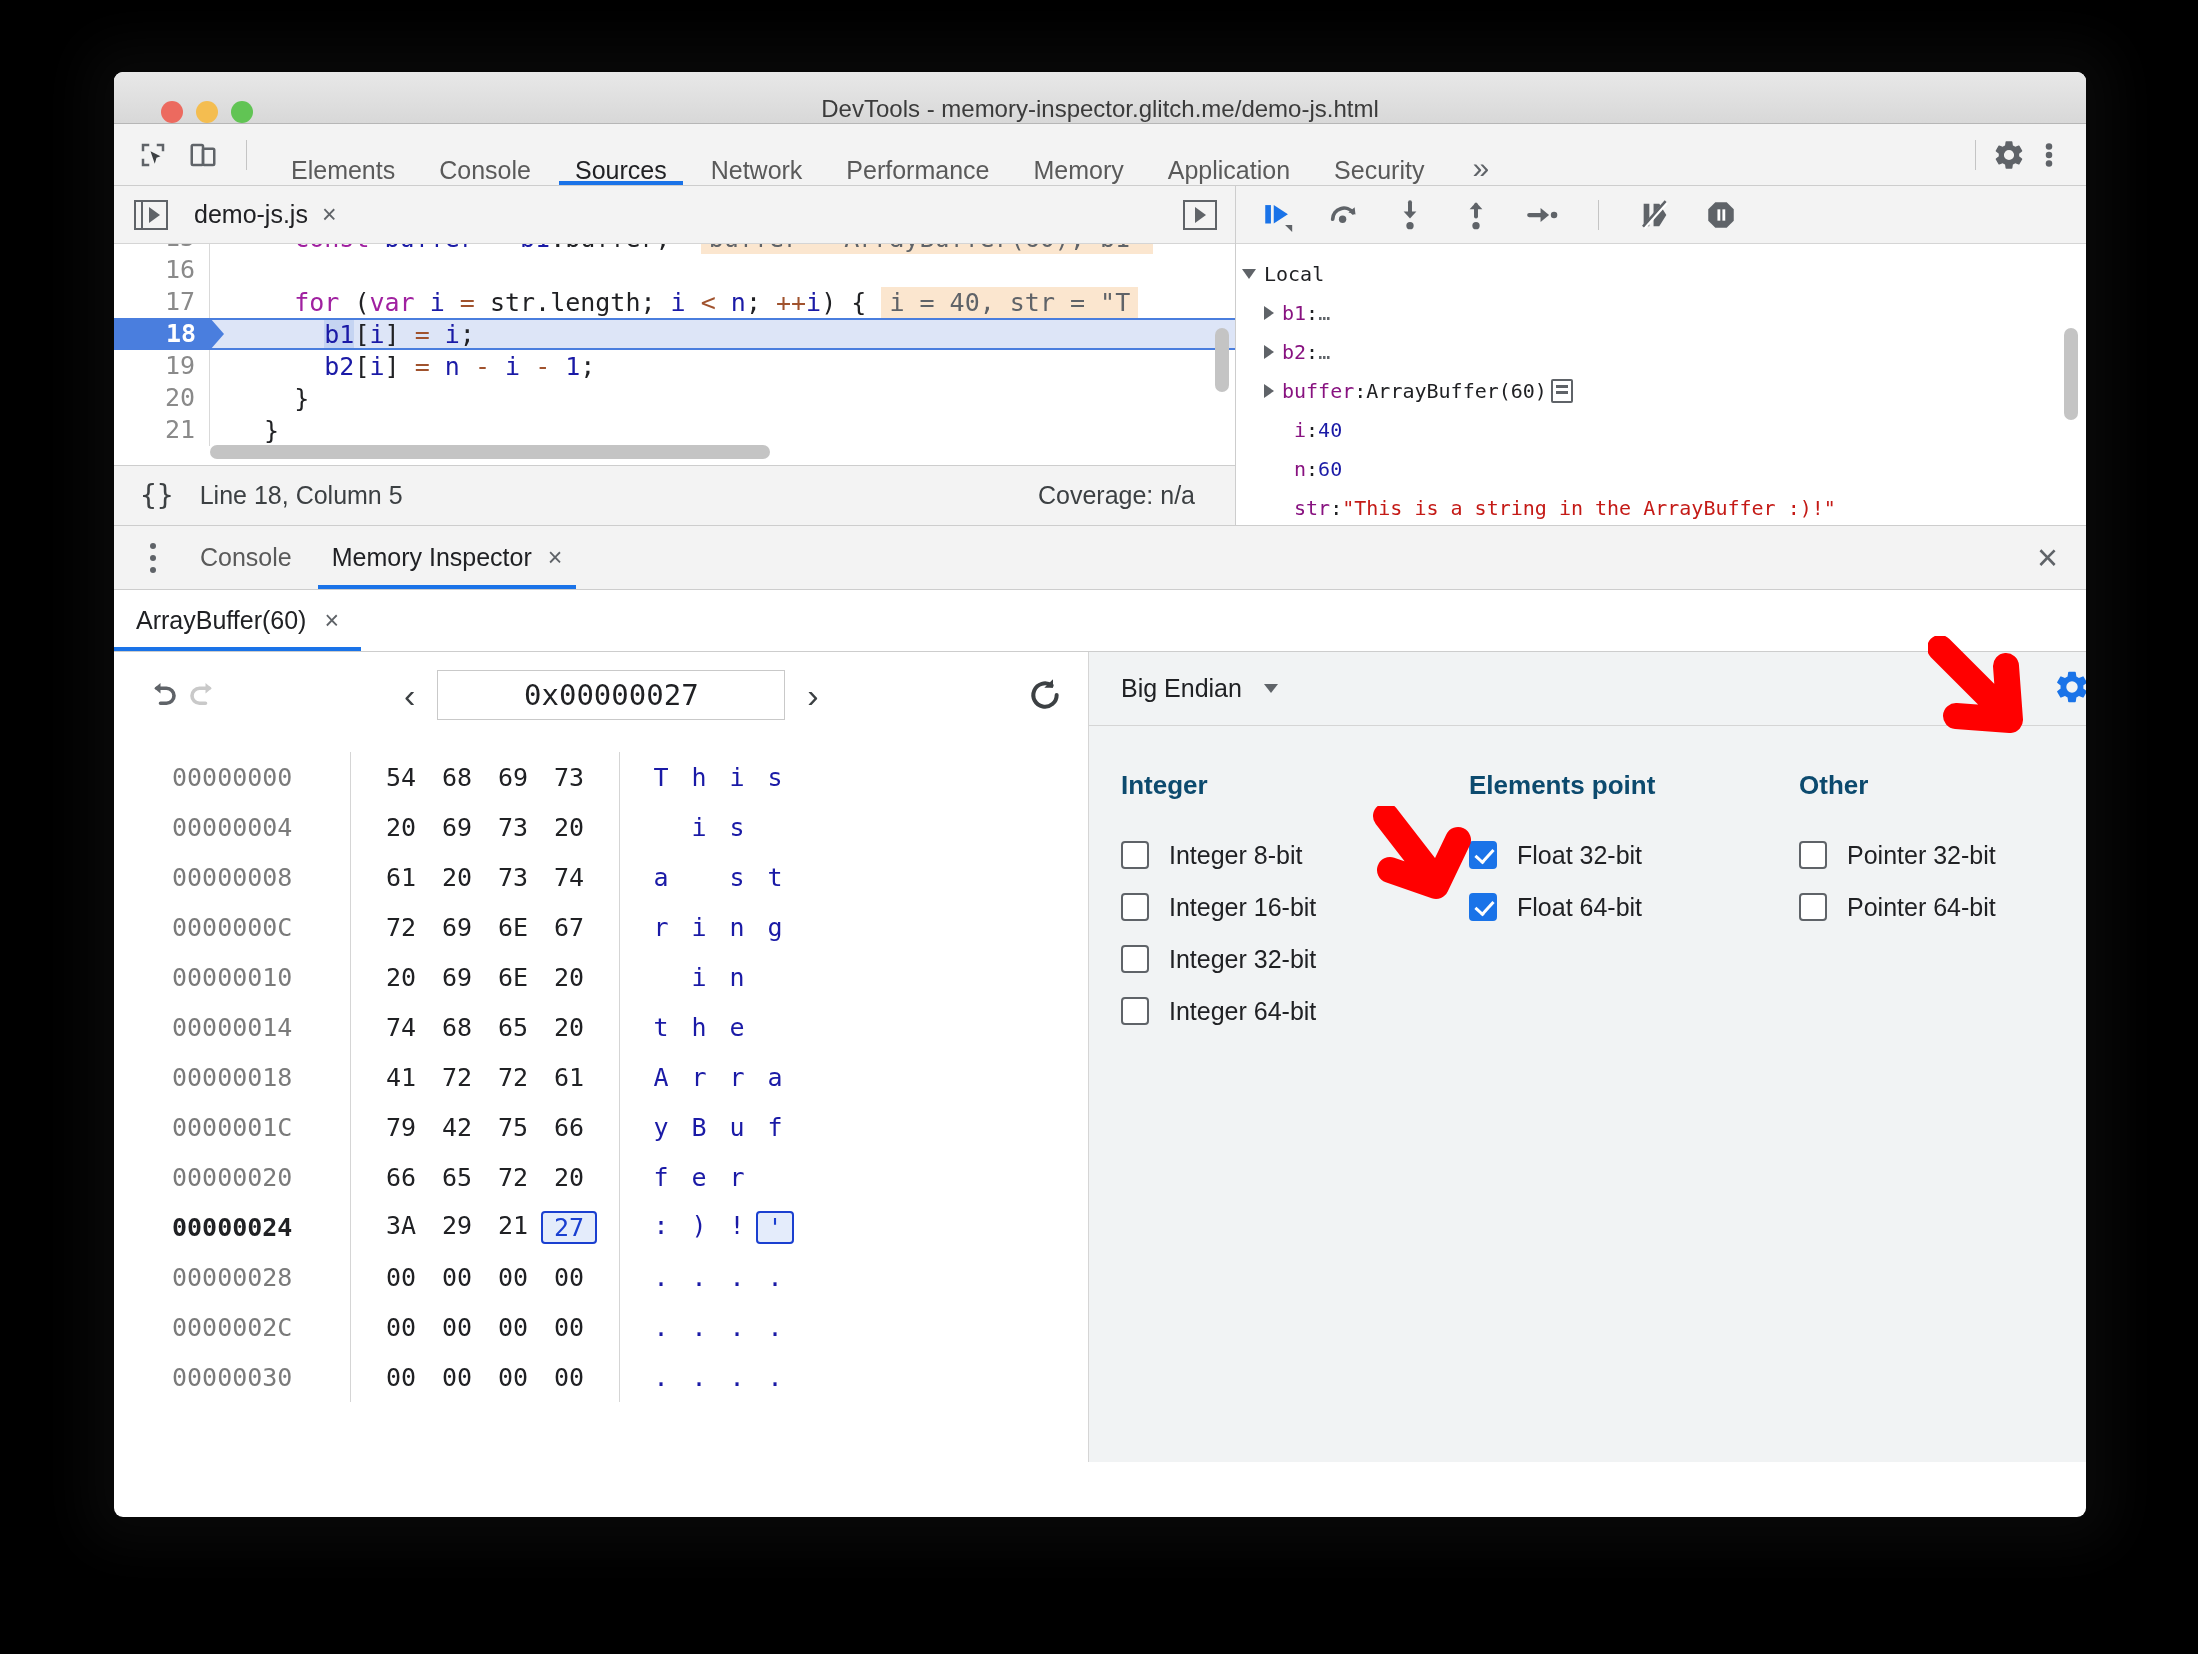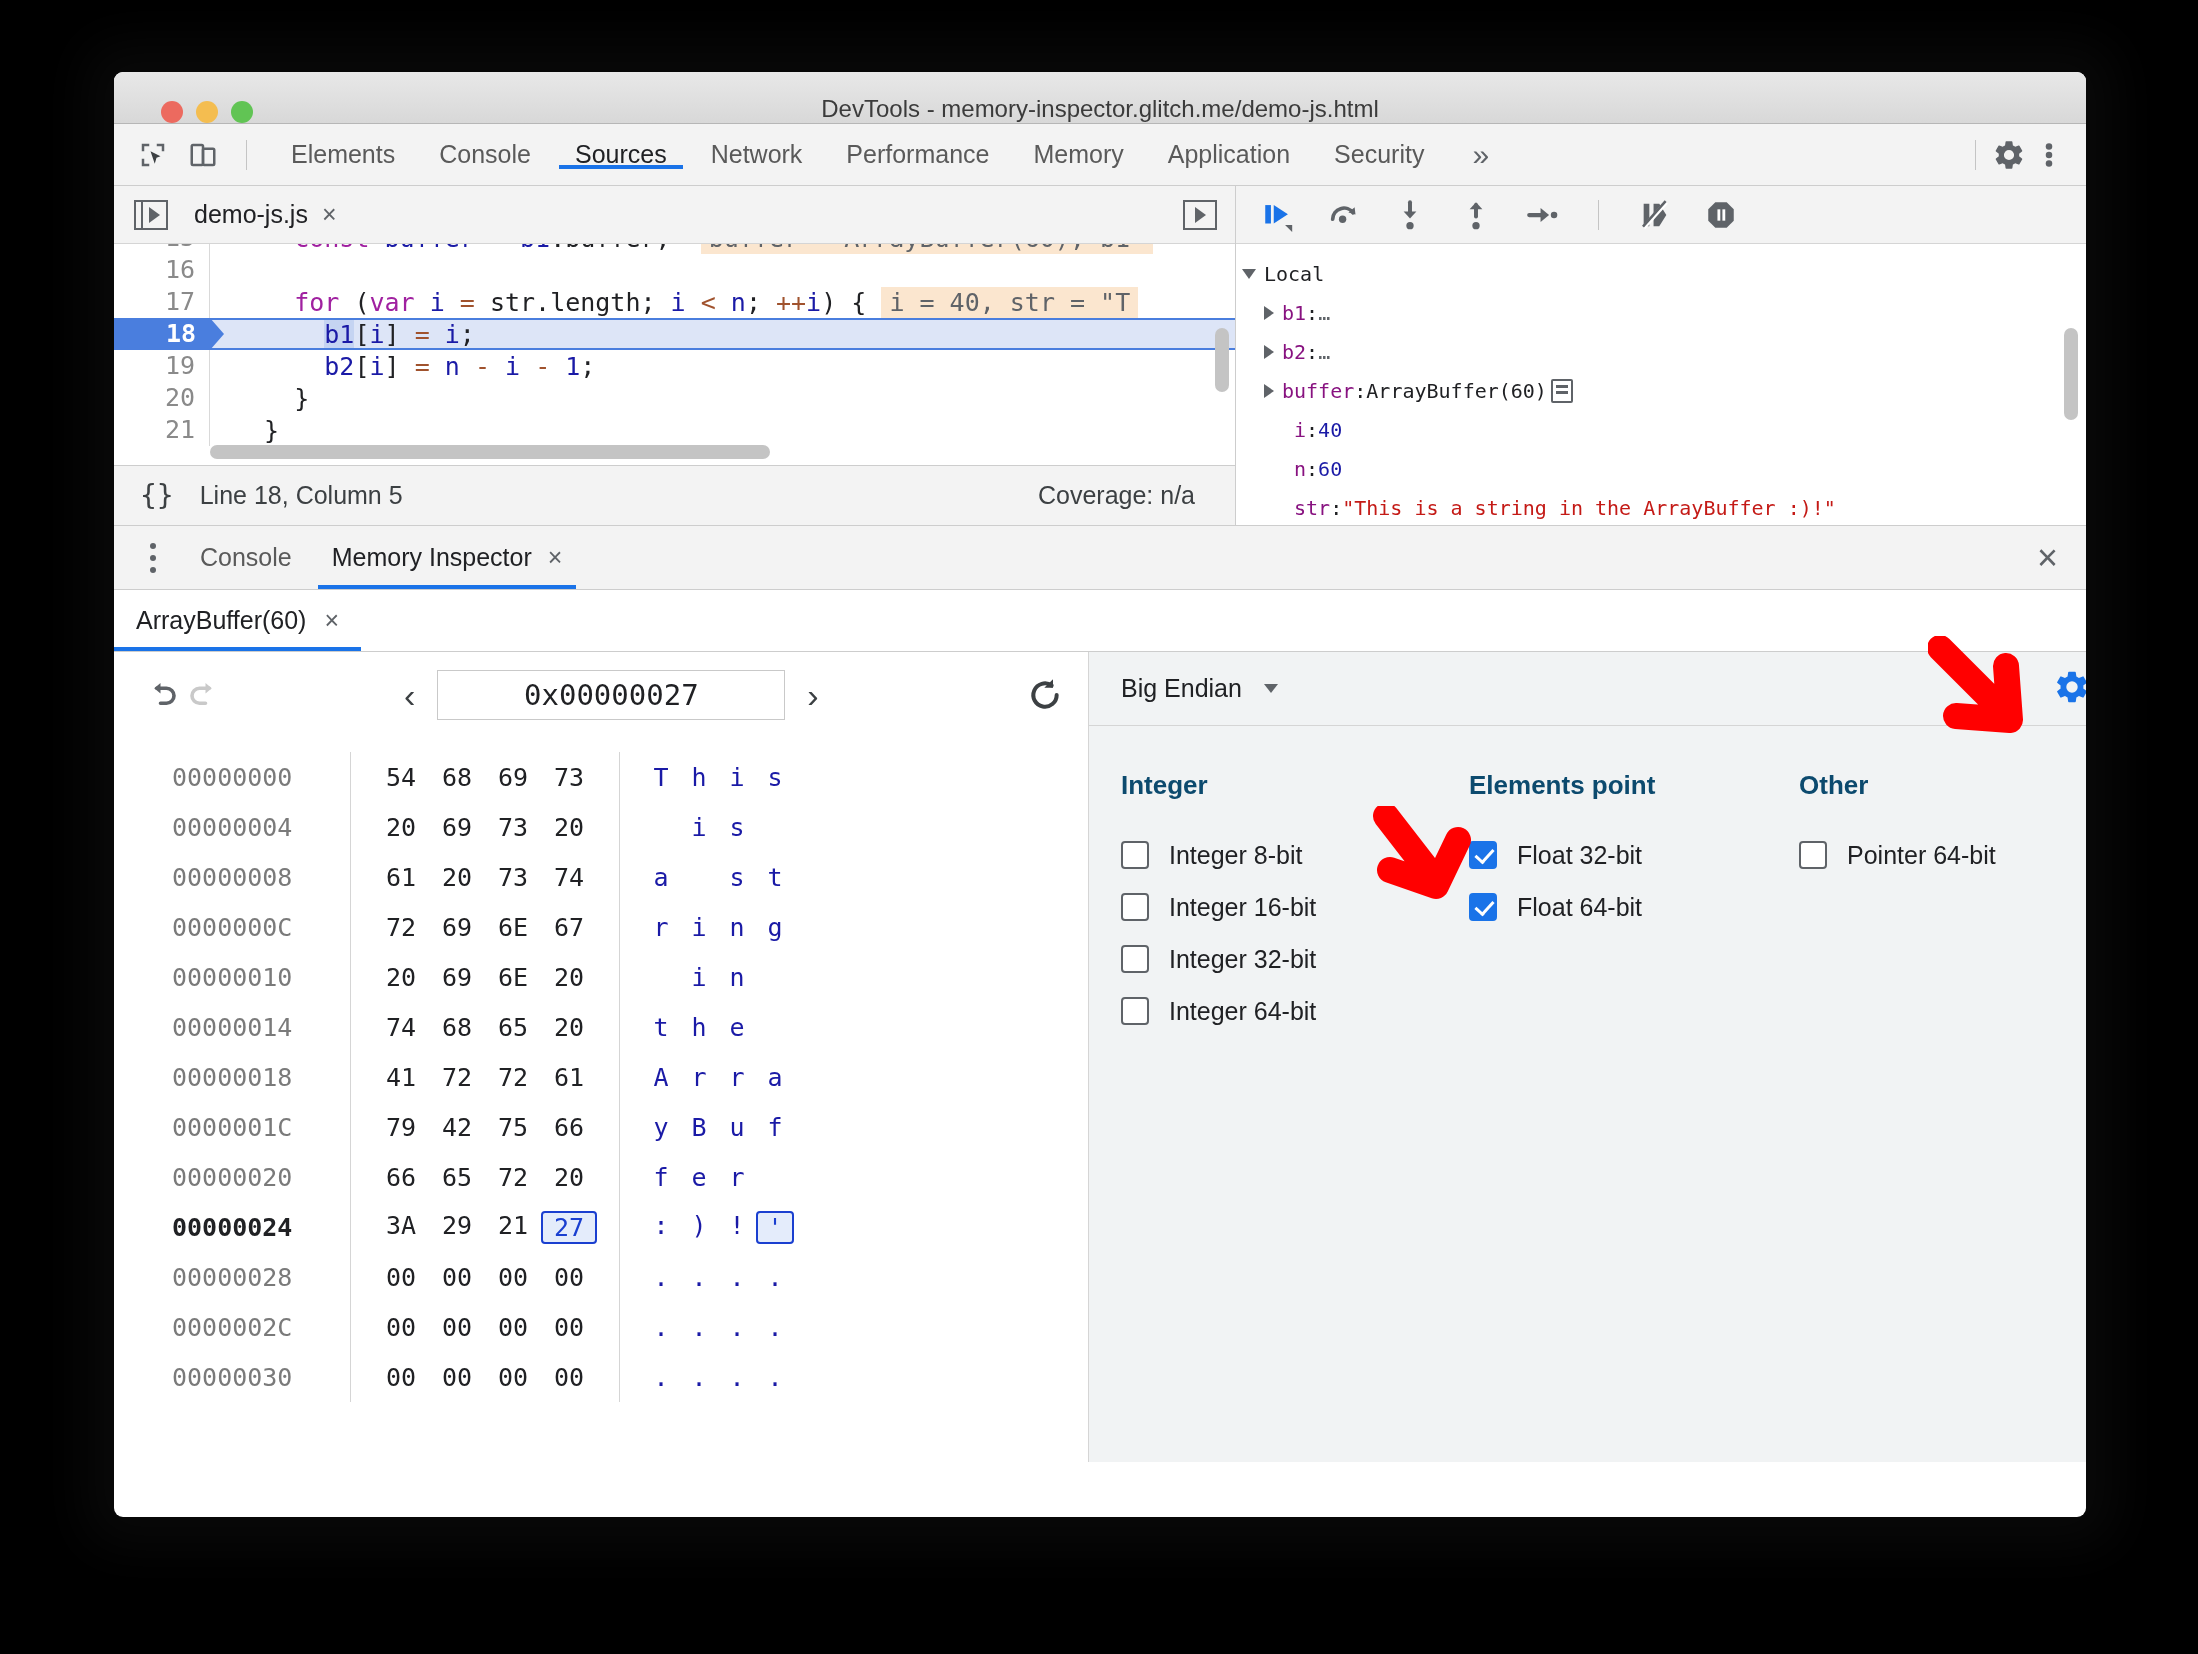--- a/index.html
+++ b/index.html
@@ -42,21 +42,21 @@
 
   
   .dt-tabbar {
     height: 62px; background: #f3f3f3;
     border-bottom: 1px solid #cdcdcd;
     display: flex; align-items: stretch;
   }
   .dt-tool-icons { display: flex; align-items: center; padding: 0 12px 0 22px; gap: 16px; }
   .ticon { width: 34px; height: 34px; display: flex; align-items: center; justify-content: center; }
   .vsep { width: 1px; background: #c4c4c4; height: 30px; align-self: center; margin: 0 10px; }
-  .dt-tabs { display: flex; align-items: center; }
+  .dt-tabs { display: flex; align-items: flex-end; }
   .dt-tab {
     display: flex; align-items: center; padding: 0 22px;
     font-size: 25px; color: #5a5a5a; position: relative;
     white-space: nowrap;
   }
   .dt-tab.active { color: #202124; }
   .dt-tab.active::after {
     content: ""; position: absolute; left: 6px; right: 6px; bottom: 0;
     height: 4px; background: #1a73e8;
   }
@@ -790,20 +790,24 @@
             <div class="vi-item">
               <span class="cbx on"></span>
               <span class="vi-label">Float 64-bit</span>
             </div>
           </div>
 
           <div class="vi-col c3">
             <div class="vi-head">Other</div>
             <div class="vi-item">
               <span class="cbx"></span>
+              <span class="vi-label">Pointer 32-bit</span>
+            </div>
+            <div class="vi-item">
+              <span class="cbx"></span>
               <span class="vi-label">Pointer 64-bit</span>
             </div>
           </div>
 
         </div>
       </div>
     </div>
   </div>
 
   <div class="arrow" style="left:1928px; top:636px;">

